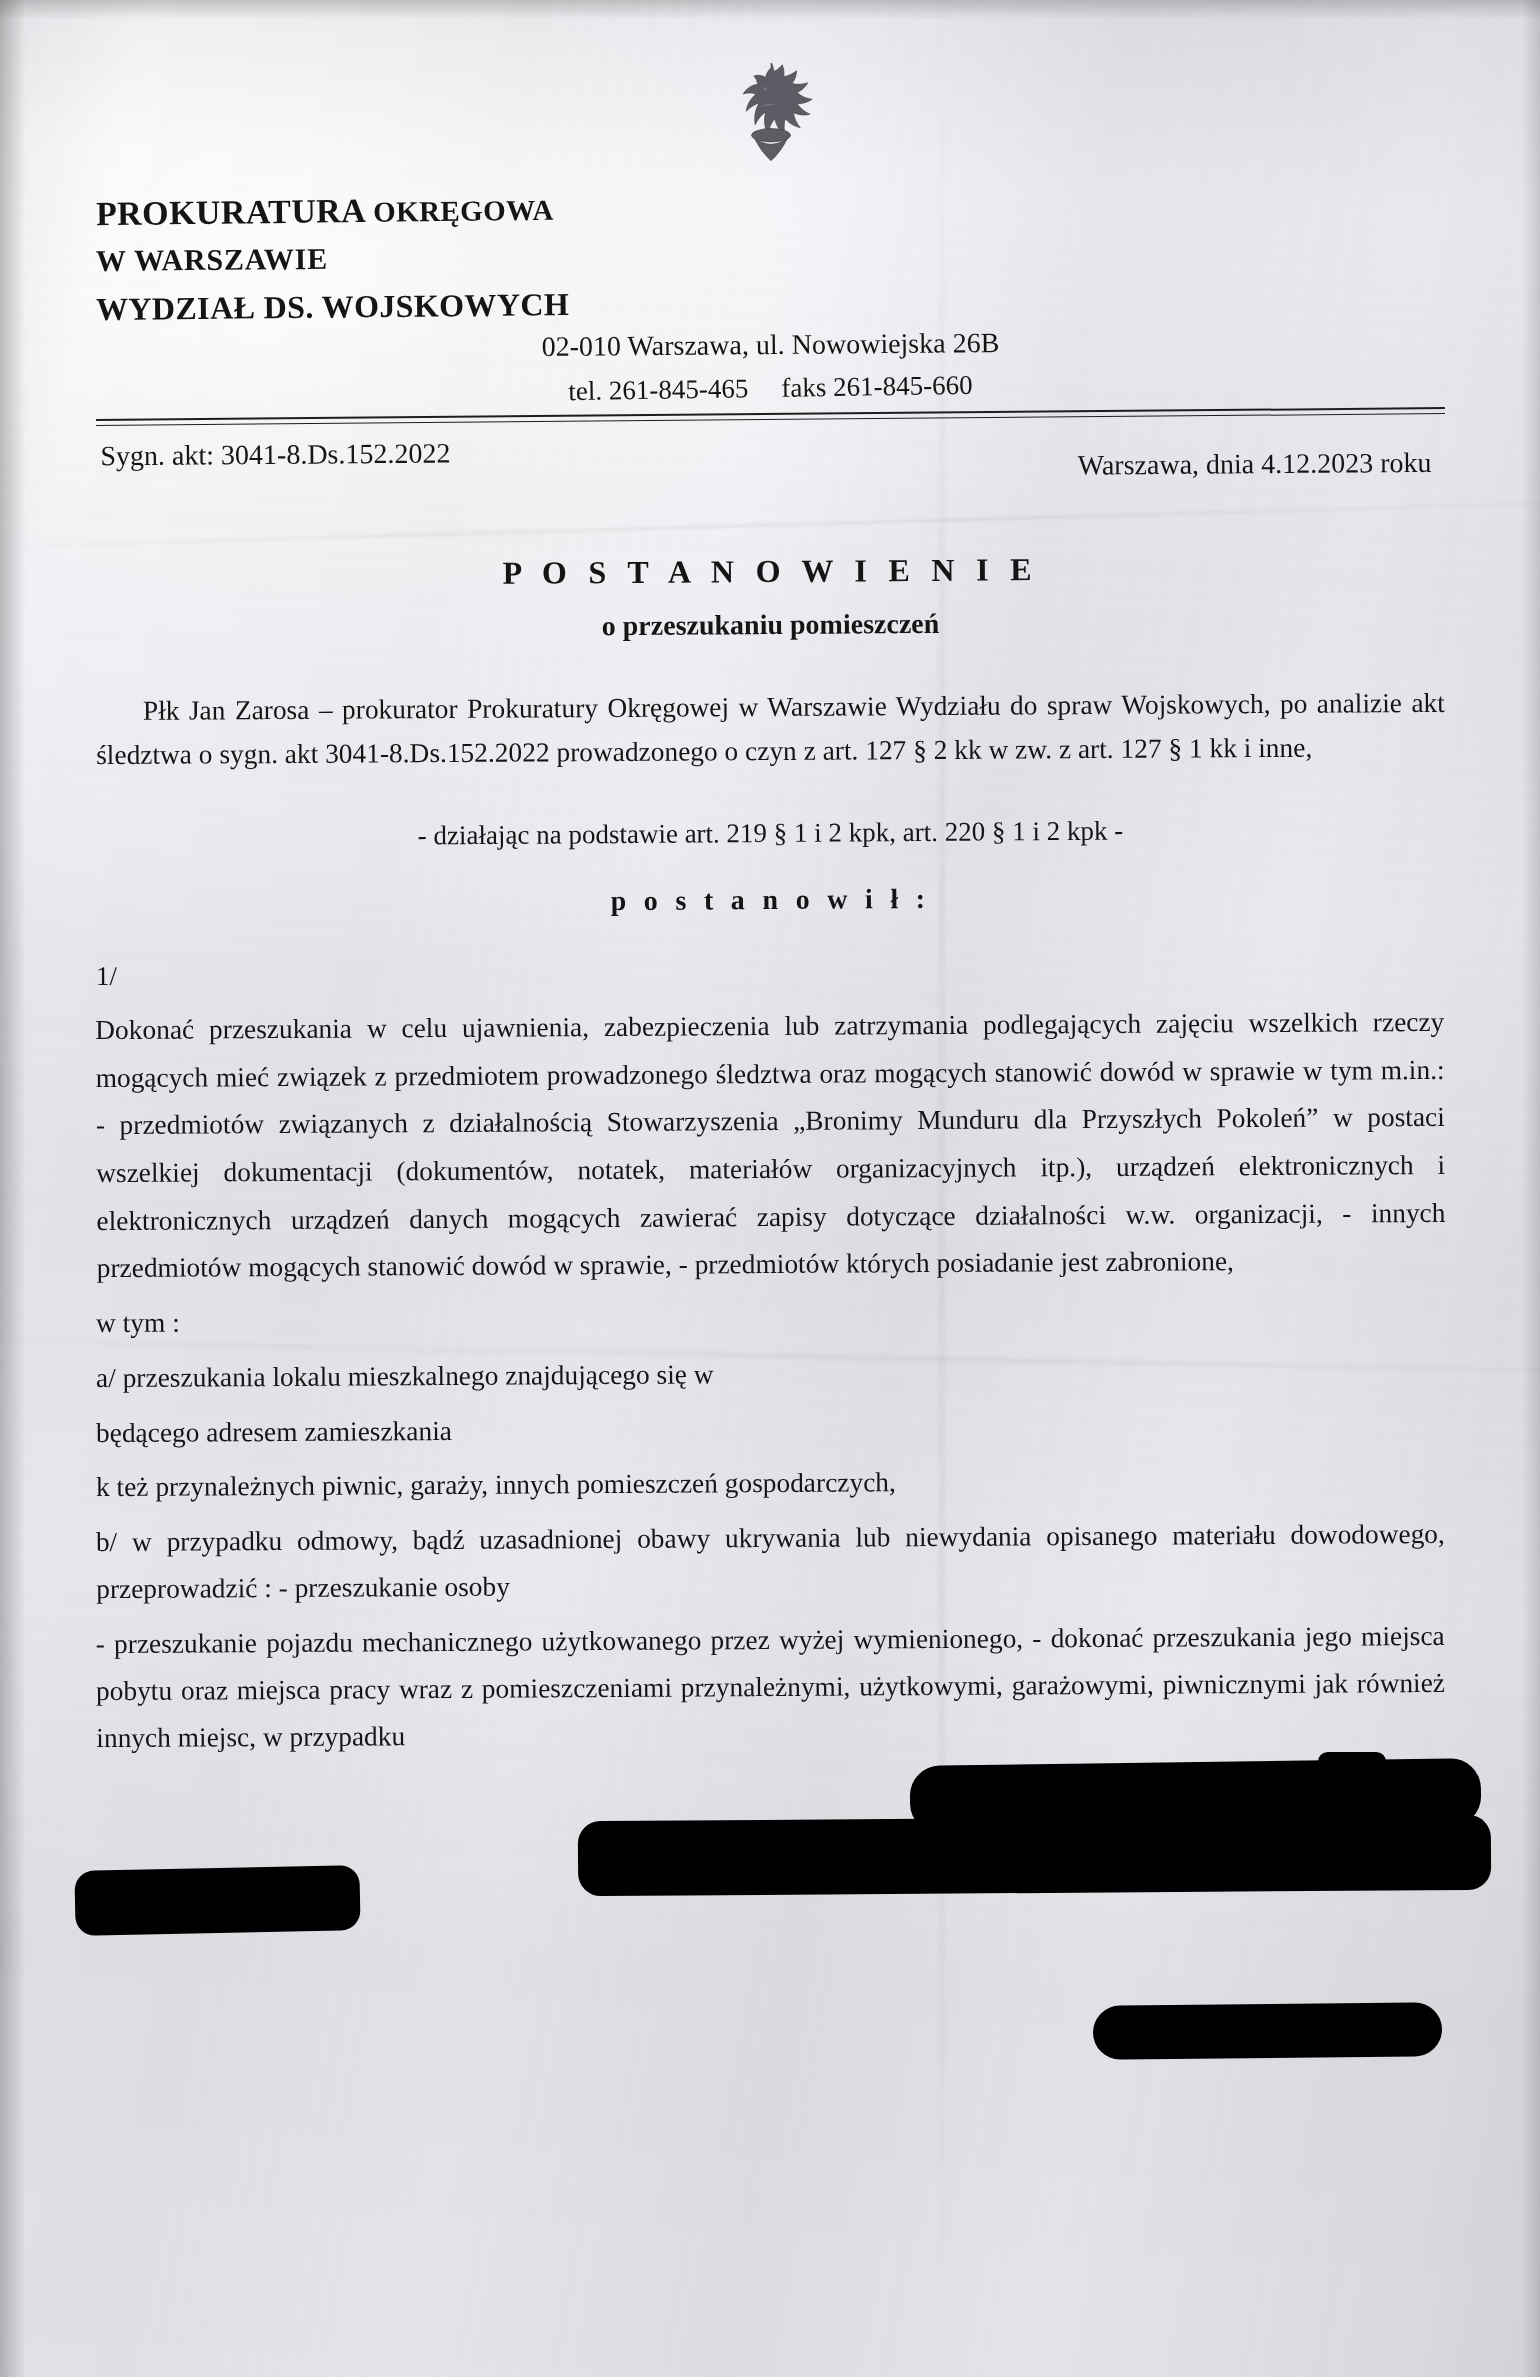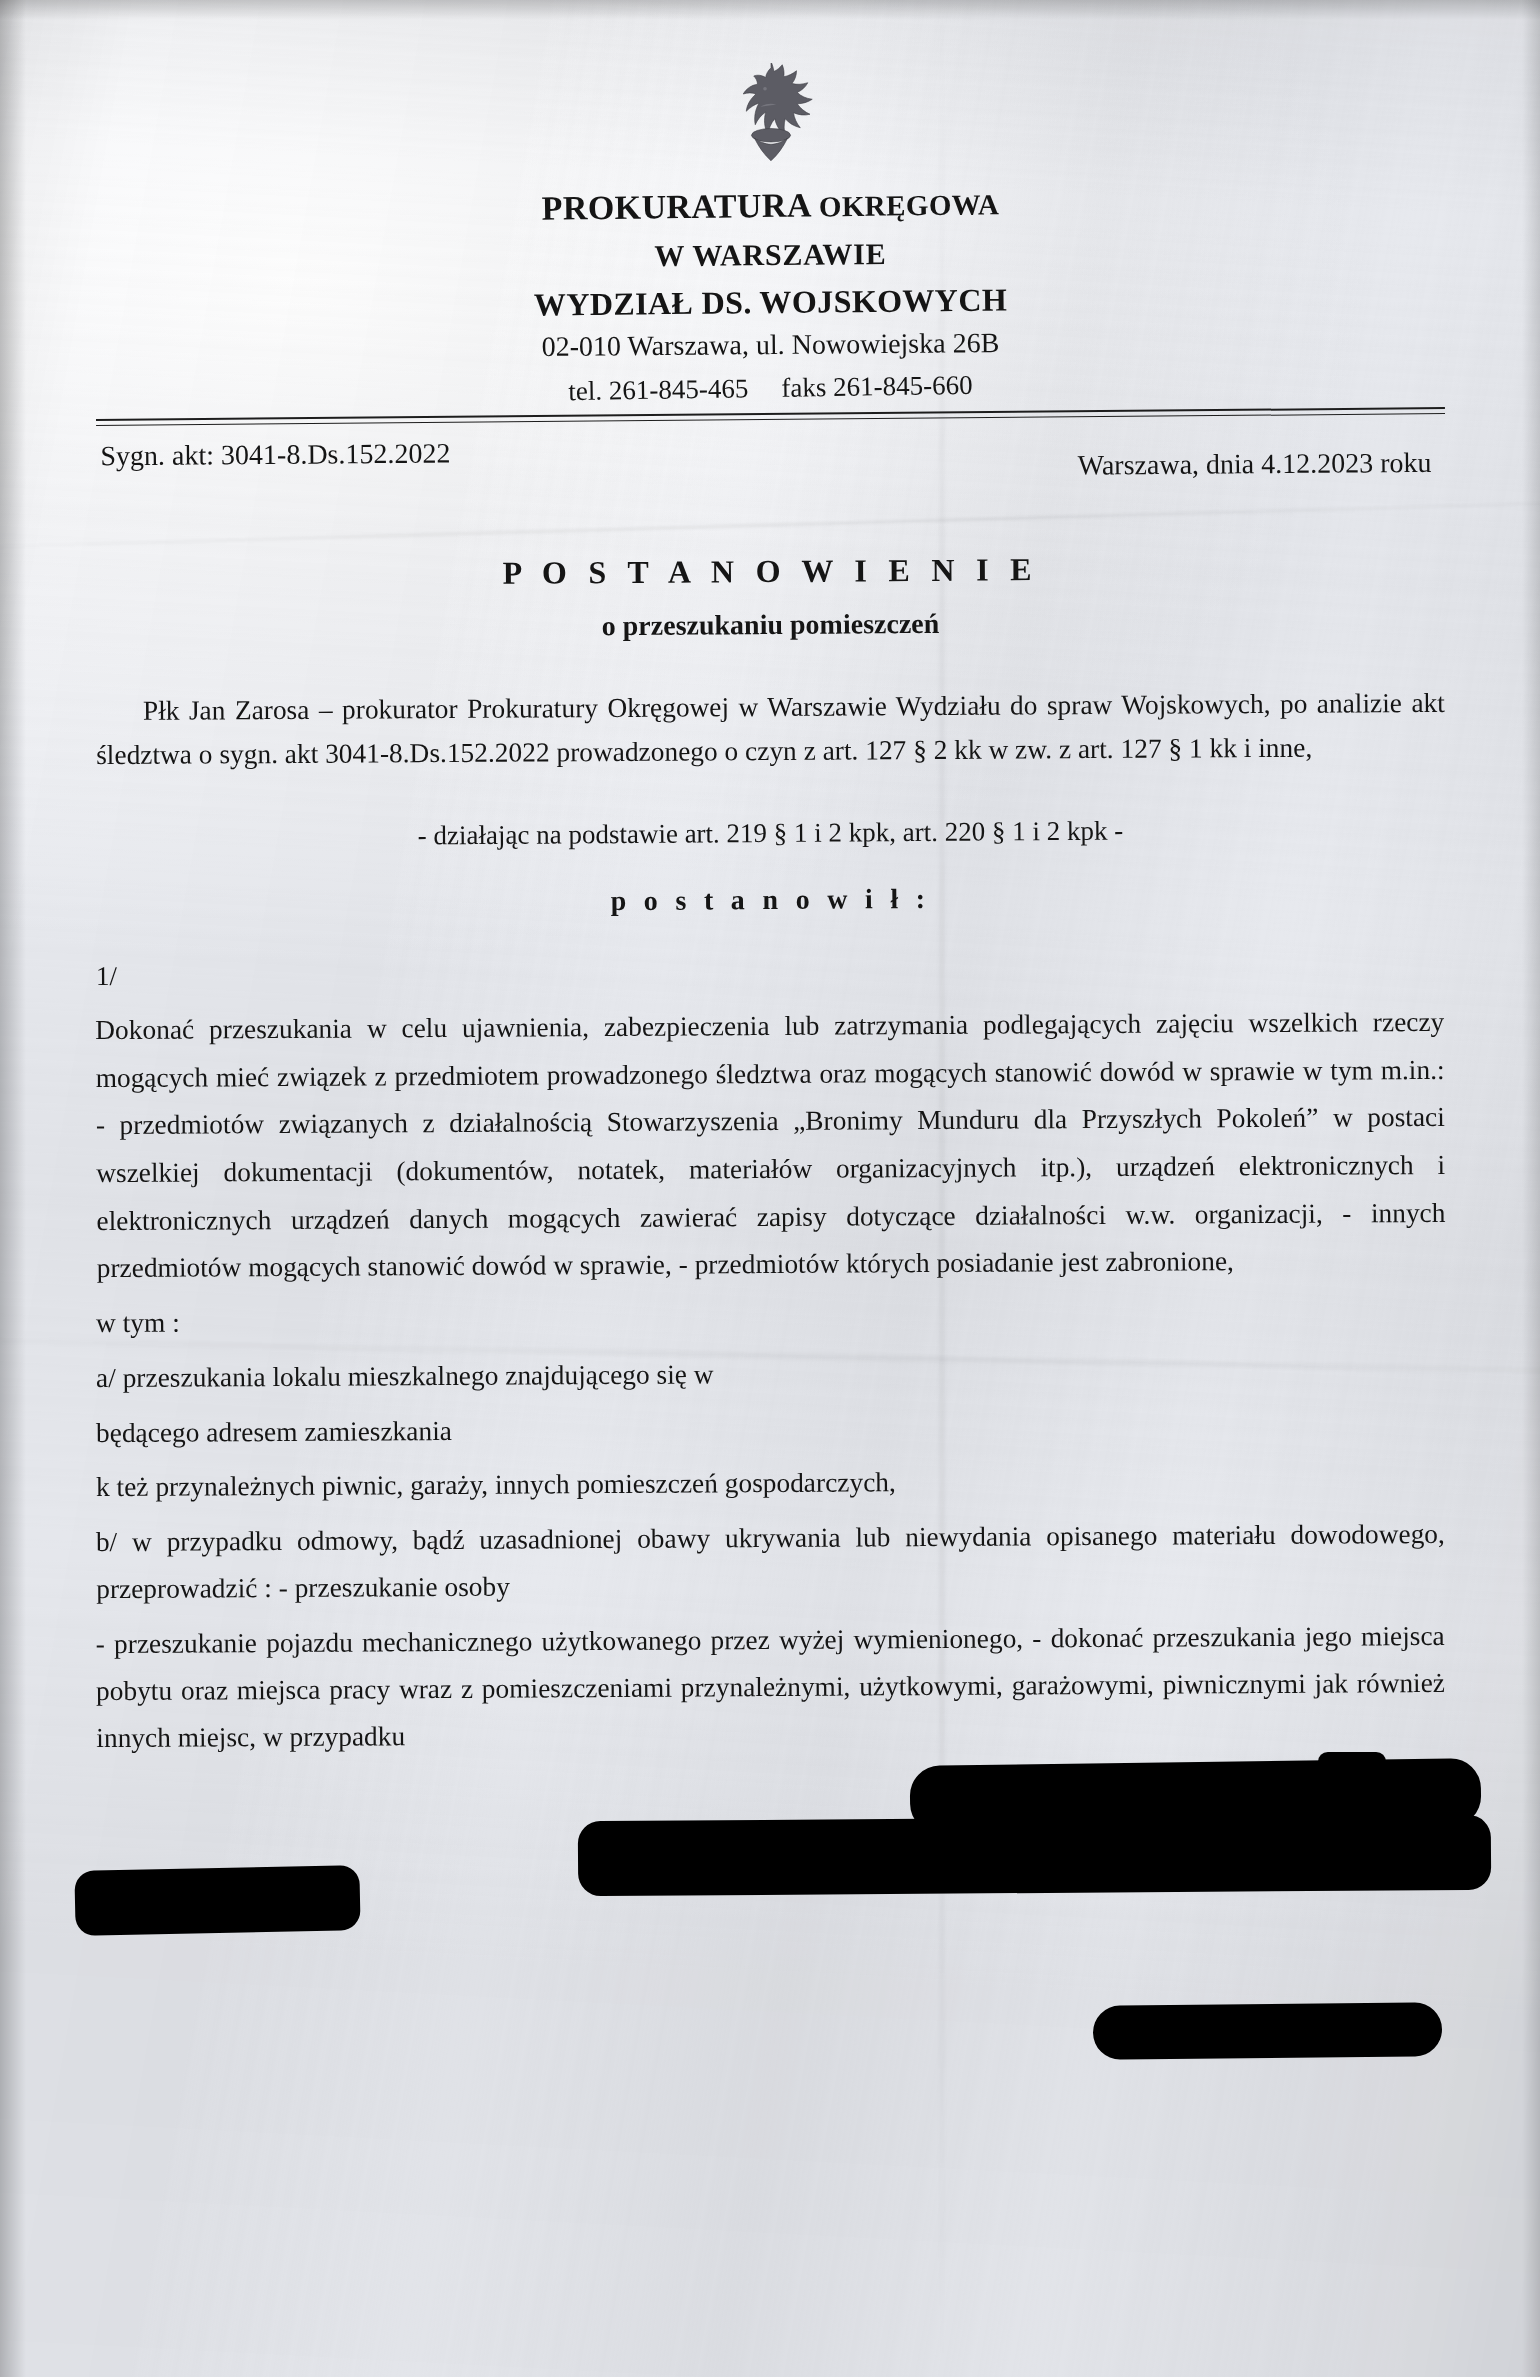--- a/index.html
+++ b/index.html
@@ -91,21 +91,21 @@
   }
 
   
   .eagle {
     display: block;
     margin: 63px auto 10.5px;
     width: 90px;
     height: 113px;
   }
   .org {
-    text-align: center;
+    text-align: left;
     font-weight: bold;
     letter-spacing: 0.4px;
   }
   .org-line1 {
     font-size: 34px;
     transform: rotate(-0.7deg);
     margin-bottom: 13.5px;
   }
   .org-line1 .small { font-size: 29px; }
   .org-line2 {

